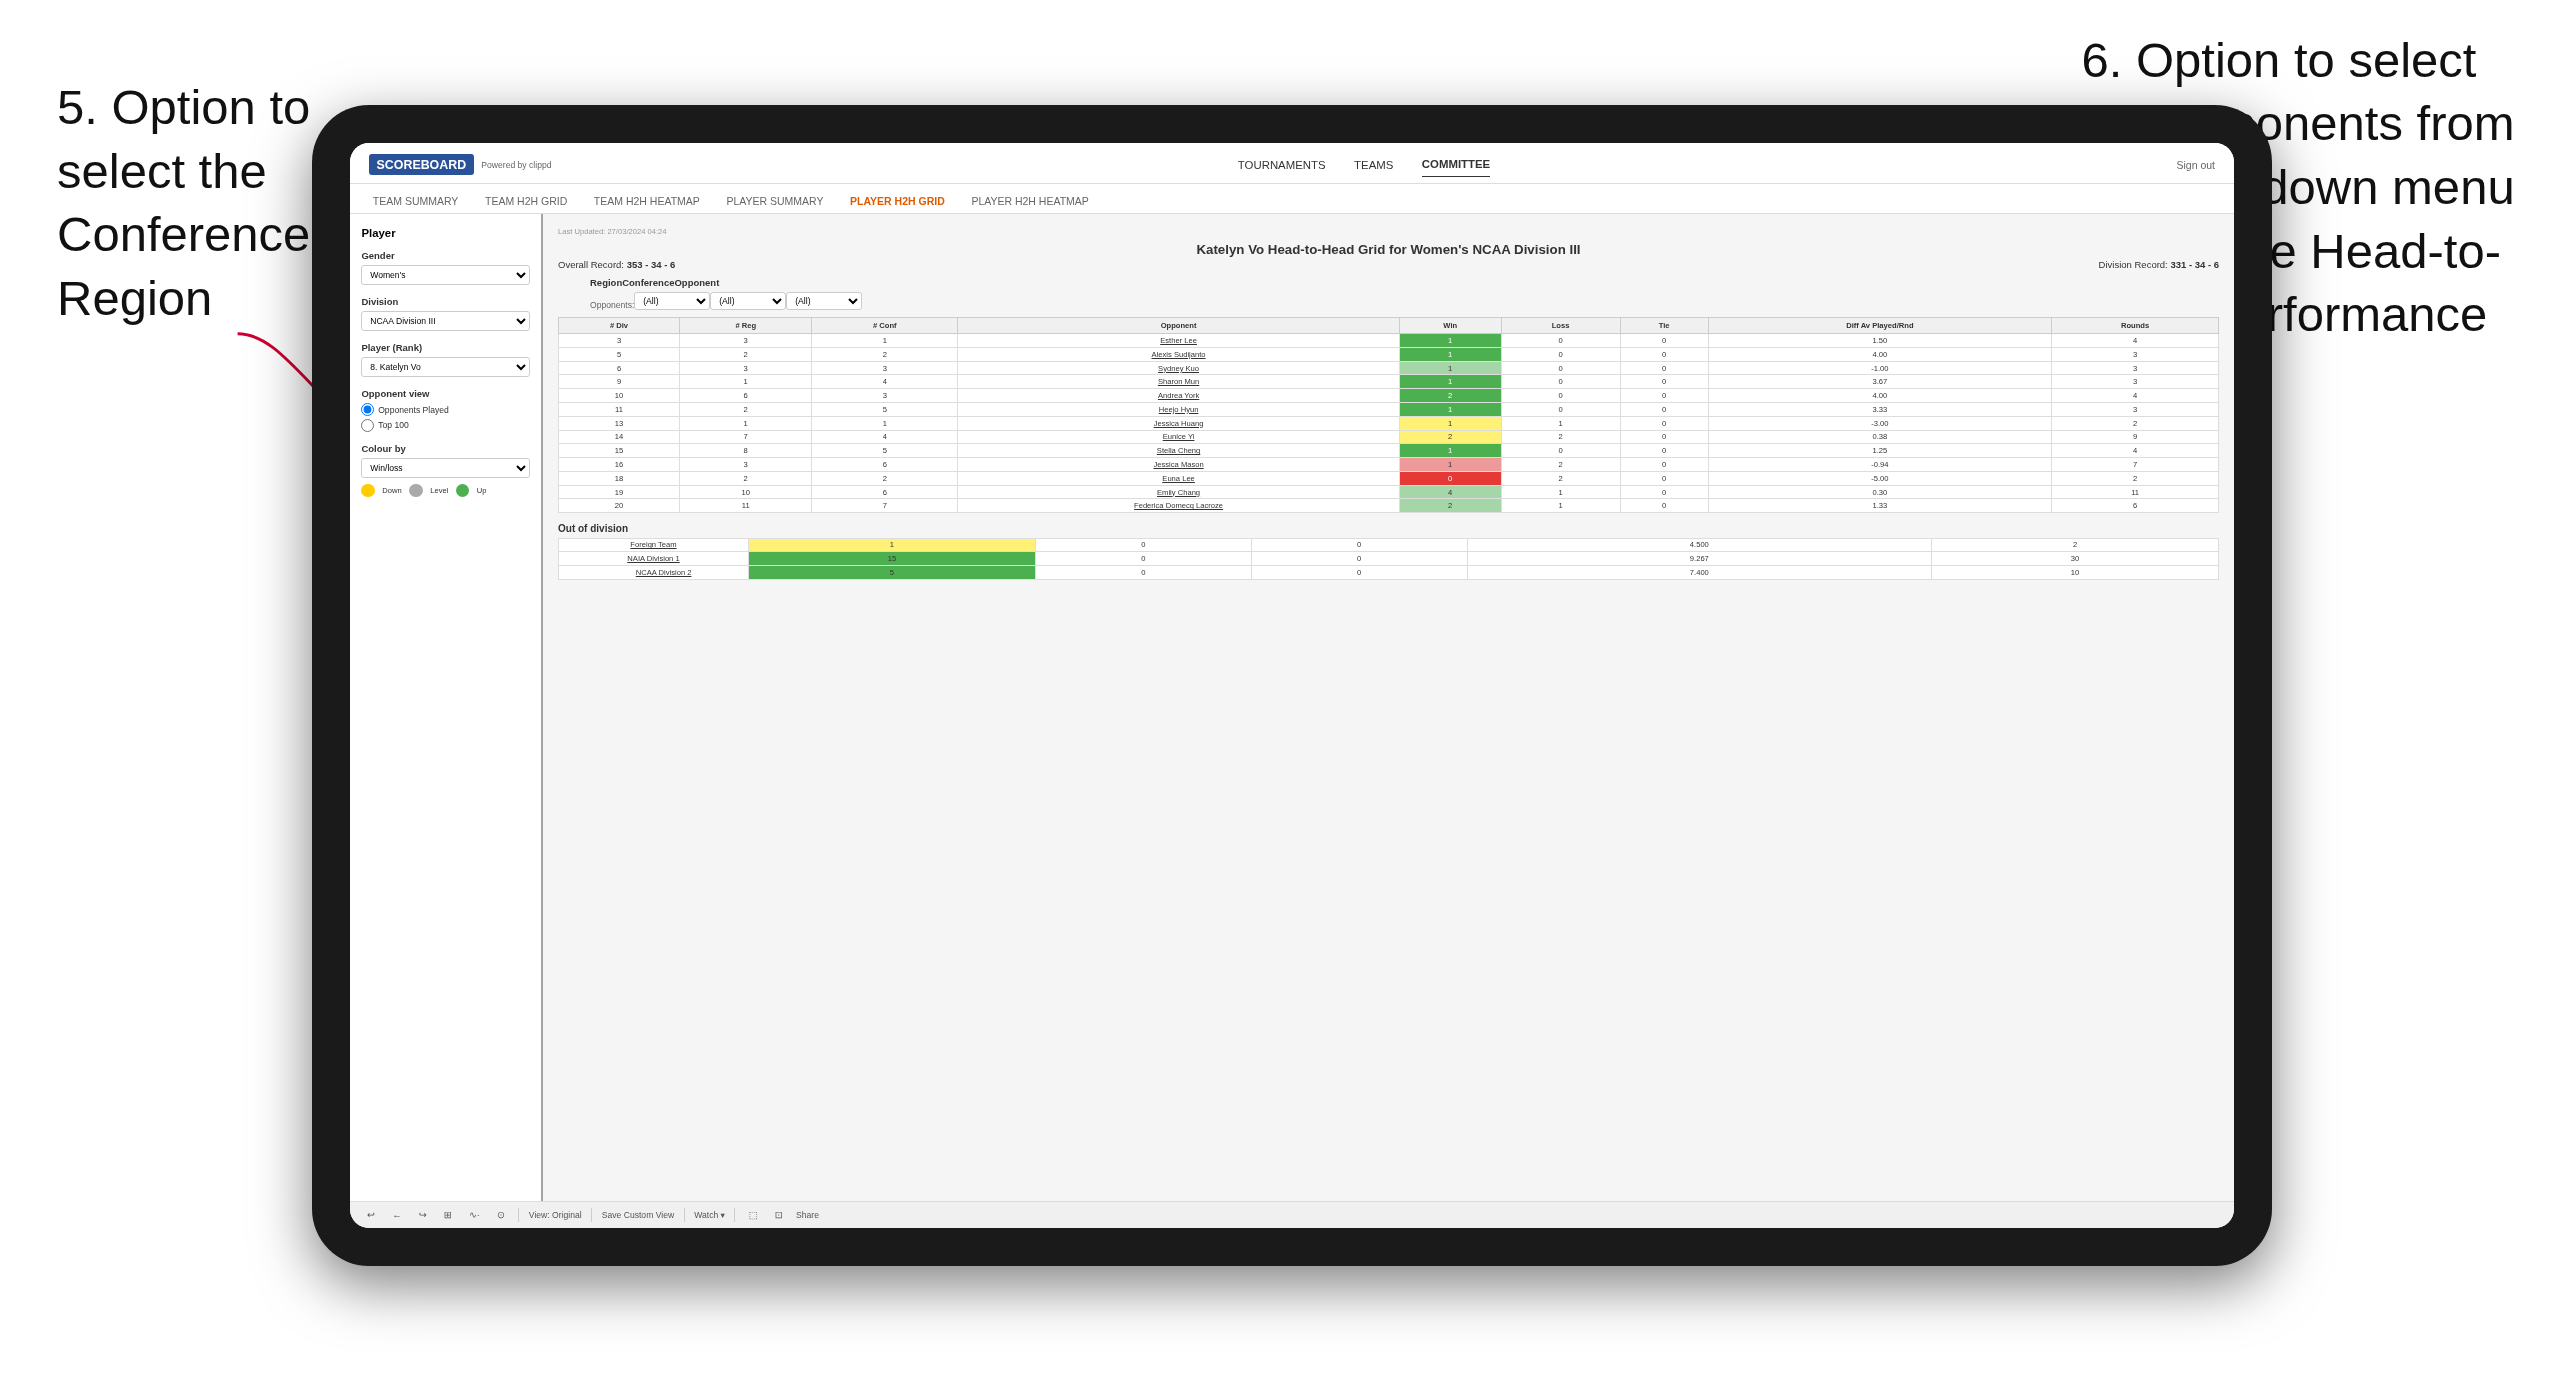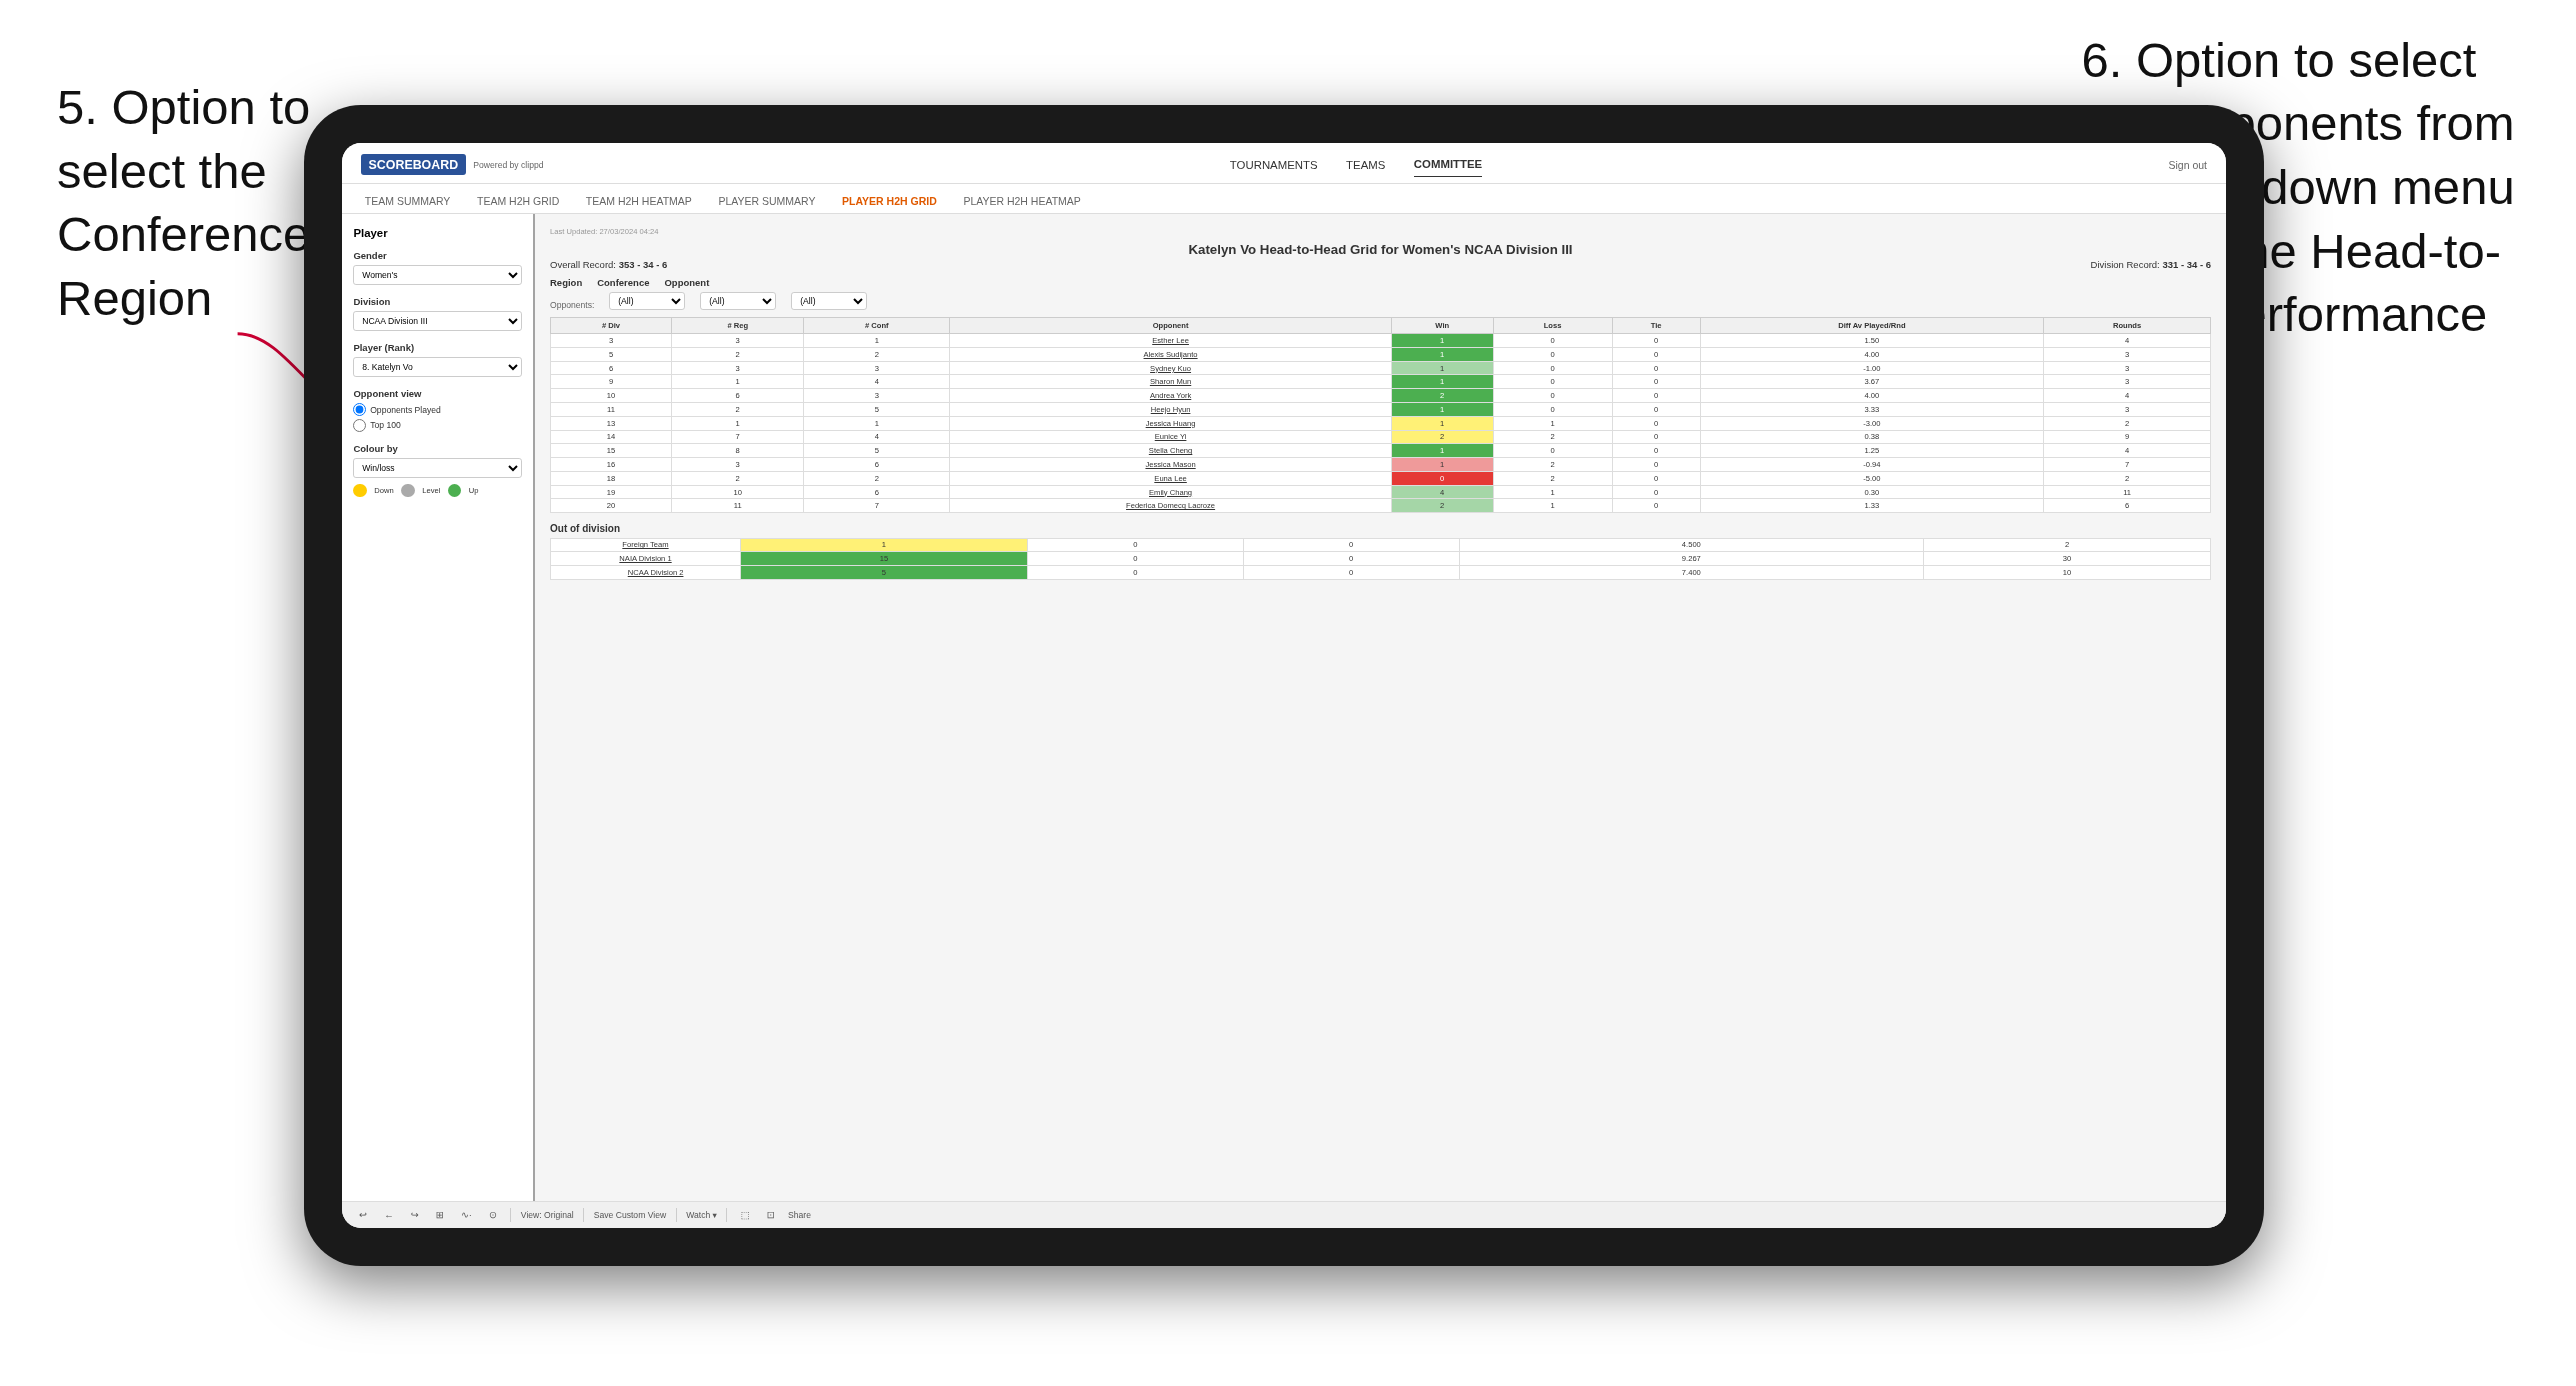--- a/index.html
+++ b/index.html
@@ -29,21 +29,21 @@
 
     .annotation-right {
       right: 28.5px;
       top: 28.5px;
       width: 466px;
     }
 
     
     .tablet {
       position: absolute;
-      left: 304px;
+      left: 312px;
       top: 105px;
       width: 1960px;
       height: 1161px;
       background: #1a1a1a;
       border-radius: 57px;
       padding: 38px;
       box-shadow: 0 19px 57px rgba(0,0,0,0.5);
     }
 
     .tablet-screen {
@@ -247,23 +247,23 @@
       margin-bottom: 7.6px;
     }
 
     
     .filter-section {
       margin-bottom: 7.6px;
     }
 
     .filter-row {
       display: flex;
-      gap: 15px;
       align-items: flex-end;
       margin-bottom: 3.8px;
+      margin-left: 32px;
     }
 
     .filter-group {
       display: flex;
       flex-direction: column;
       gap: 1.9px;
     }
 
     .filter-title {
       font-size: 9.5px;

